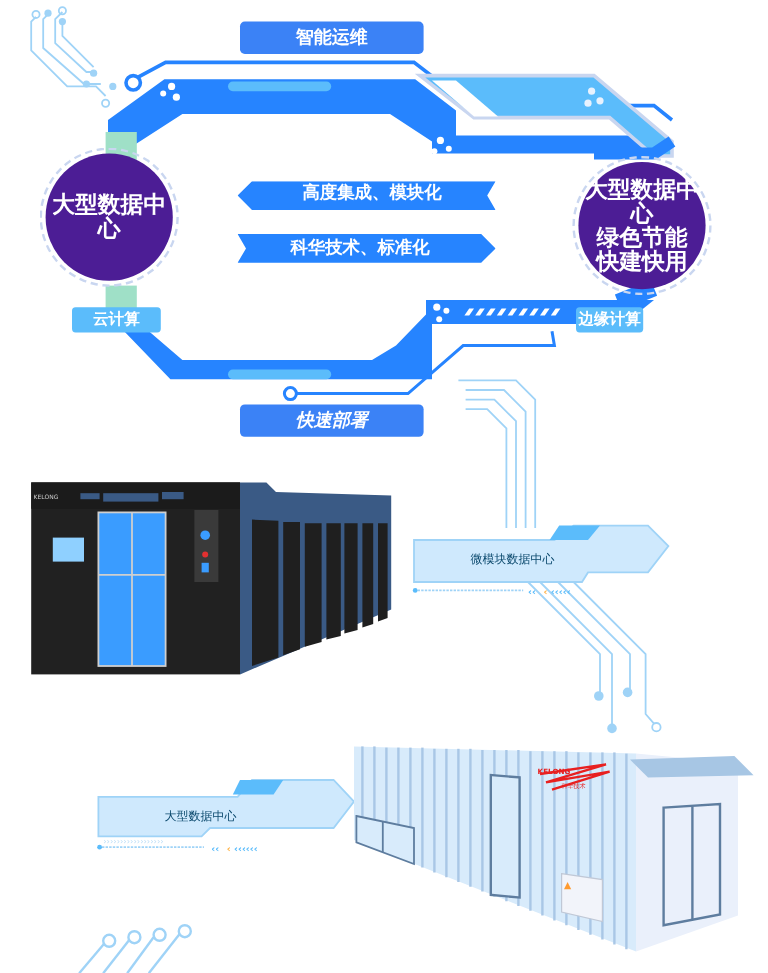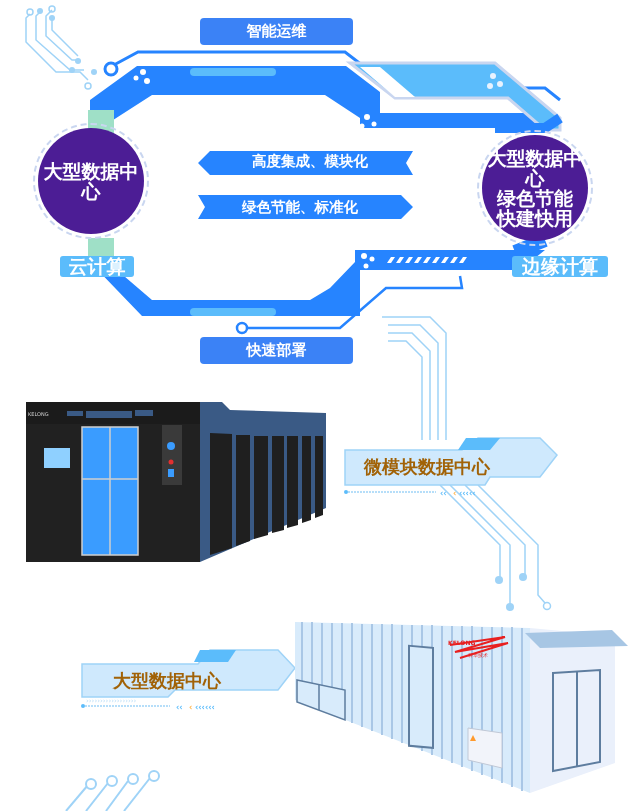--- a/index.html
+++ b/index.html
@@ -7,24 +7,24 @@
            font-family:"DejaVu Sans", "Liberation Sans", sans-serif; }
     .abs { position:absolute; }
     svg.layer { position:absolute; left:0; top:0; }
     .tag-orange { position:absolute; background:#3b82f6; color:#fff; font-weight:bold;
                   font-size:15px; border-radius:4px; text-align:center; line-height:27px; }
     .circle { position:absolute; border-radius:50%; background:#4c1d95;
               color:#fff; font-weight:bold; font-size:19px; text-align:center;
               display:flex; flex-direction:column; justify-content:center; line-height:20px;
               outline:2px dashed #c9d6f0; outline-offset:3px; }
     .small-tag { position:absolute; background:#5bbcfb; color:#fff; font-weight:bold;
-                 font-size:19px; border-radius:3px; text-align:center; line-height:21px; }
+                 font-size:13px; border-radius:3px; text-align:center; line-height:21px; }
     .banner-text { position:absolute; color:#fff; font-weight:bold; font-size:14.5px;
                    text-align:center; line-height:24px; }
-    .label-dark { position:absolute; color:#a16207; font-weight:bold; font-size:18px;
+    .label-dark { position:absolute; color:#0c4a6e; font-weight:normal; font-size:10px;
                   text-align:center; }
   </style>
 </head>
 <body>
 
 <svg class="layer" width="640" height="811" viewBox="0 0 640 811">
 
   <g fill="none" stroke="#9fd3f7" stroke-width="1.5">
     <path d="M30 14 L26 18 L26 42 L56 72 L80 72 L88 80"></path>
     <path d="M40 12 L36 16 L36 40 L70 70 L84 70"></path>
@@ -206,35 +206,35 @@
     <line x1="577" y1="672" x2="577" y2="766" stroke="#5e7d9f" stroke-width="2"></line>
     <g>
       <path d="M450 645 L505 637 L455 652 L508 643 L460 658" fill="none" stroke="#e82020" stroke-width="2"></path>
       <text x="448" y="645" fill="#e82020" font-size="6" font-weight="bold" font-family="DejaVu Sans, sans-serif">KELONG</text>
       <text x="468" y="657" fill="#e82020" font-size="5" font-family="DejaVu Sans, sans-serif">科华技术</text>
     </g>
   </g>
 </svg>
 
 <div class="tag-orange" style="left:200px; top:18px; width:153px; height:27px;">智能运维</div>
-<div class="tag-orange" style="left:200px; top:337px; width:153px; height:27px;">快速部署</div>
+<div class="tag-orange" style="left:200px; top:337px; width:153px; height:27px;font-style:italic;">快速部署</div>
 
 <div class="circle" style="left:38px; top:128px; width:106px; height:106px;">
   <span>大型数据中心</span>
 </div>
 <div class="small-tag" style="left:60px; top:256px; width:74px; height:21px;">云计算</div>
 
 <div class="circle" style="left:482px; top:135px; width:106px; height:106px;">
   <span>大型数据中心</span>
   <span>绿色节能</span>
   <span>快建快用</span>
 </div>
-<div class="small-tag" style="left:512px; top:256px; width:96px; height:21px;">边缘计算</div>
+<div class="small-tag" style="left:480px; top:256px; width:56px; height:21px;">边缘计算</div>
 
 <svg class="abs" style="left:198px; top:151px;" width="215" height="74" viewBox="0 0 215 74">
   <polygon points="12,0 215,0 208,12 215,24 12,24 0,12" fill="#2684ff"></polygon>
   <polygon points="0,44 203,44 215,56 203,68 0,68 7,56" fill="#2684ff"></polygon>
 </svg>
 <div class="banner-text" style="left:215px; top:137px; width:190px;margin-top:12px;">高度集成、模块化</div>
-<div class="banner-text" style="left:205px; top:195px; width:190px;">绿色节能、标准化</div>
+<div class="banner-text" style="left:205px; top:195px; width:190px;">科华技术、标准化</div>
 
 <div class="label-dark" style="left:352px; top:456px; width:150px; line-height:22px;">微模块数据中心</div>
 <div class="label-dark" style="left:92px; top:670px; width:150px; line-height:22px;">大型数据中心</div>
 
 </body></html>

